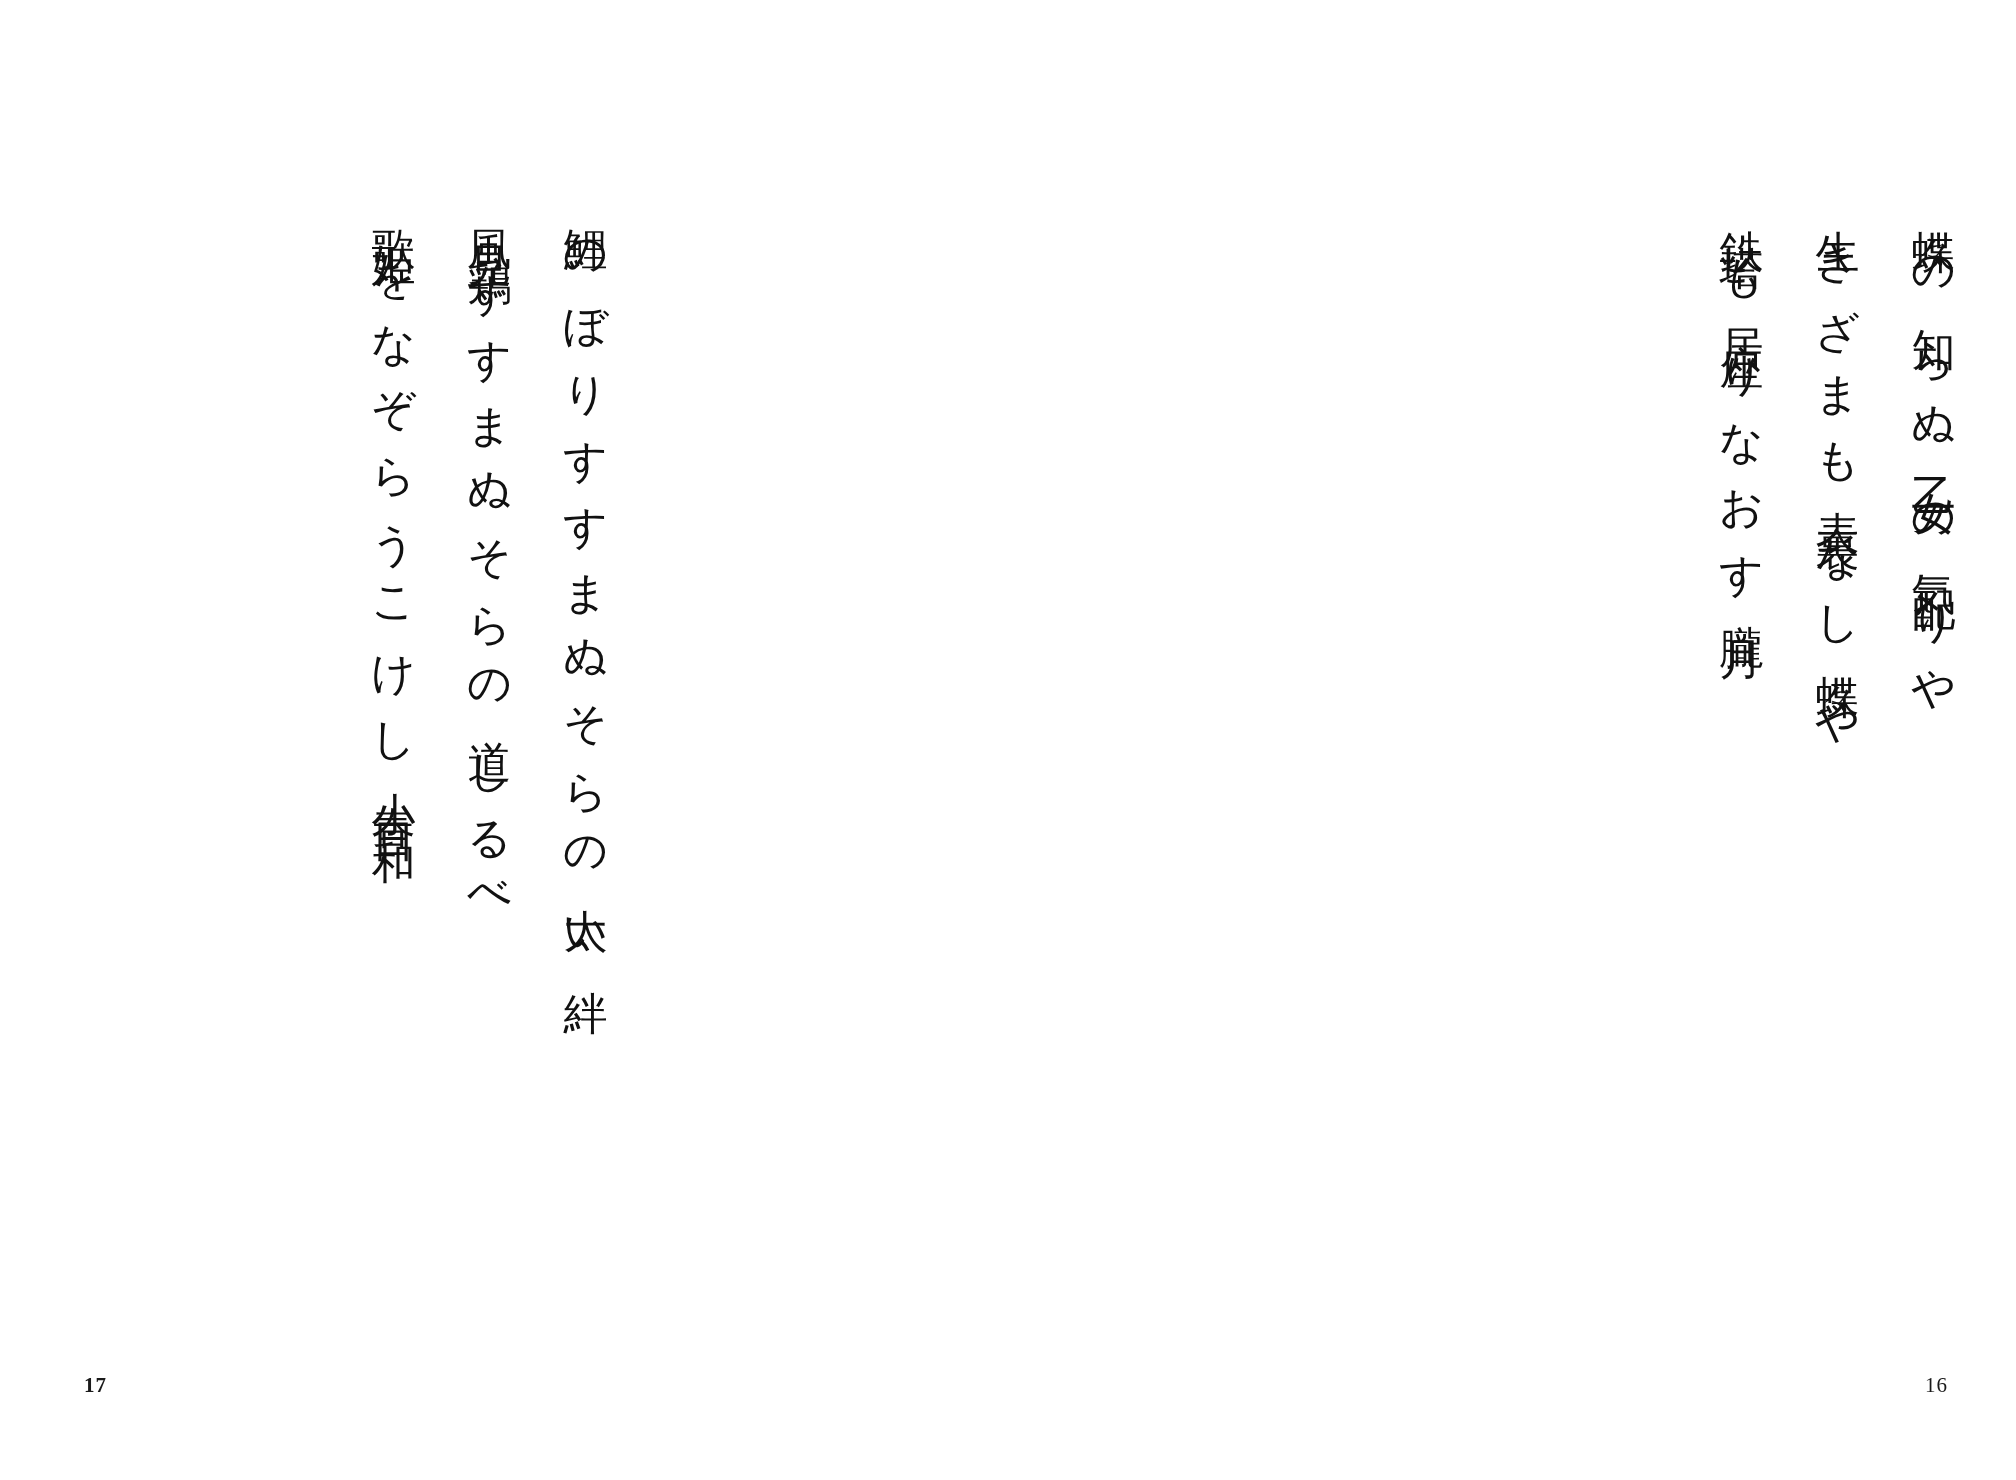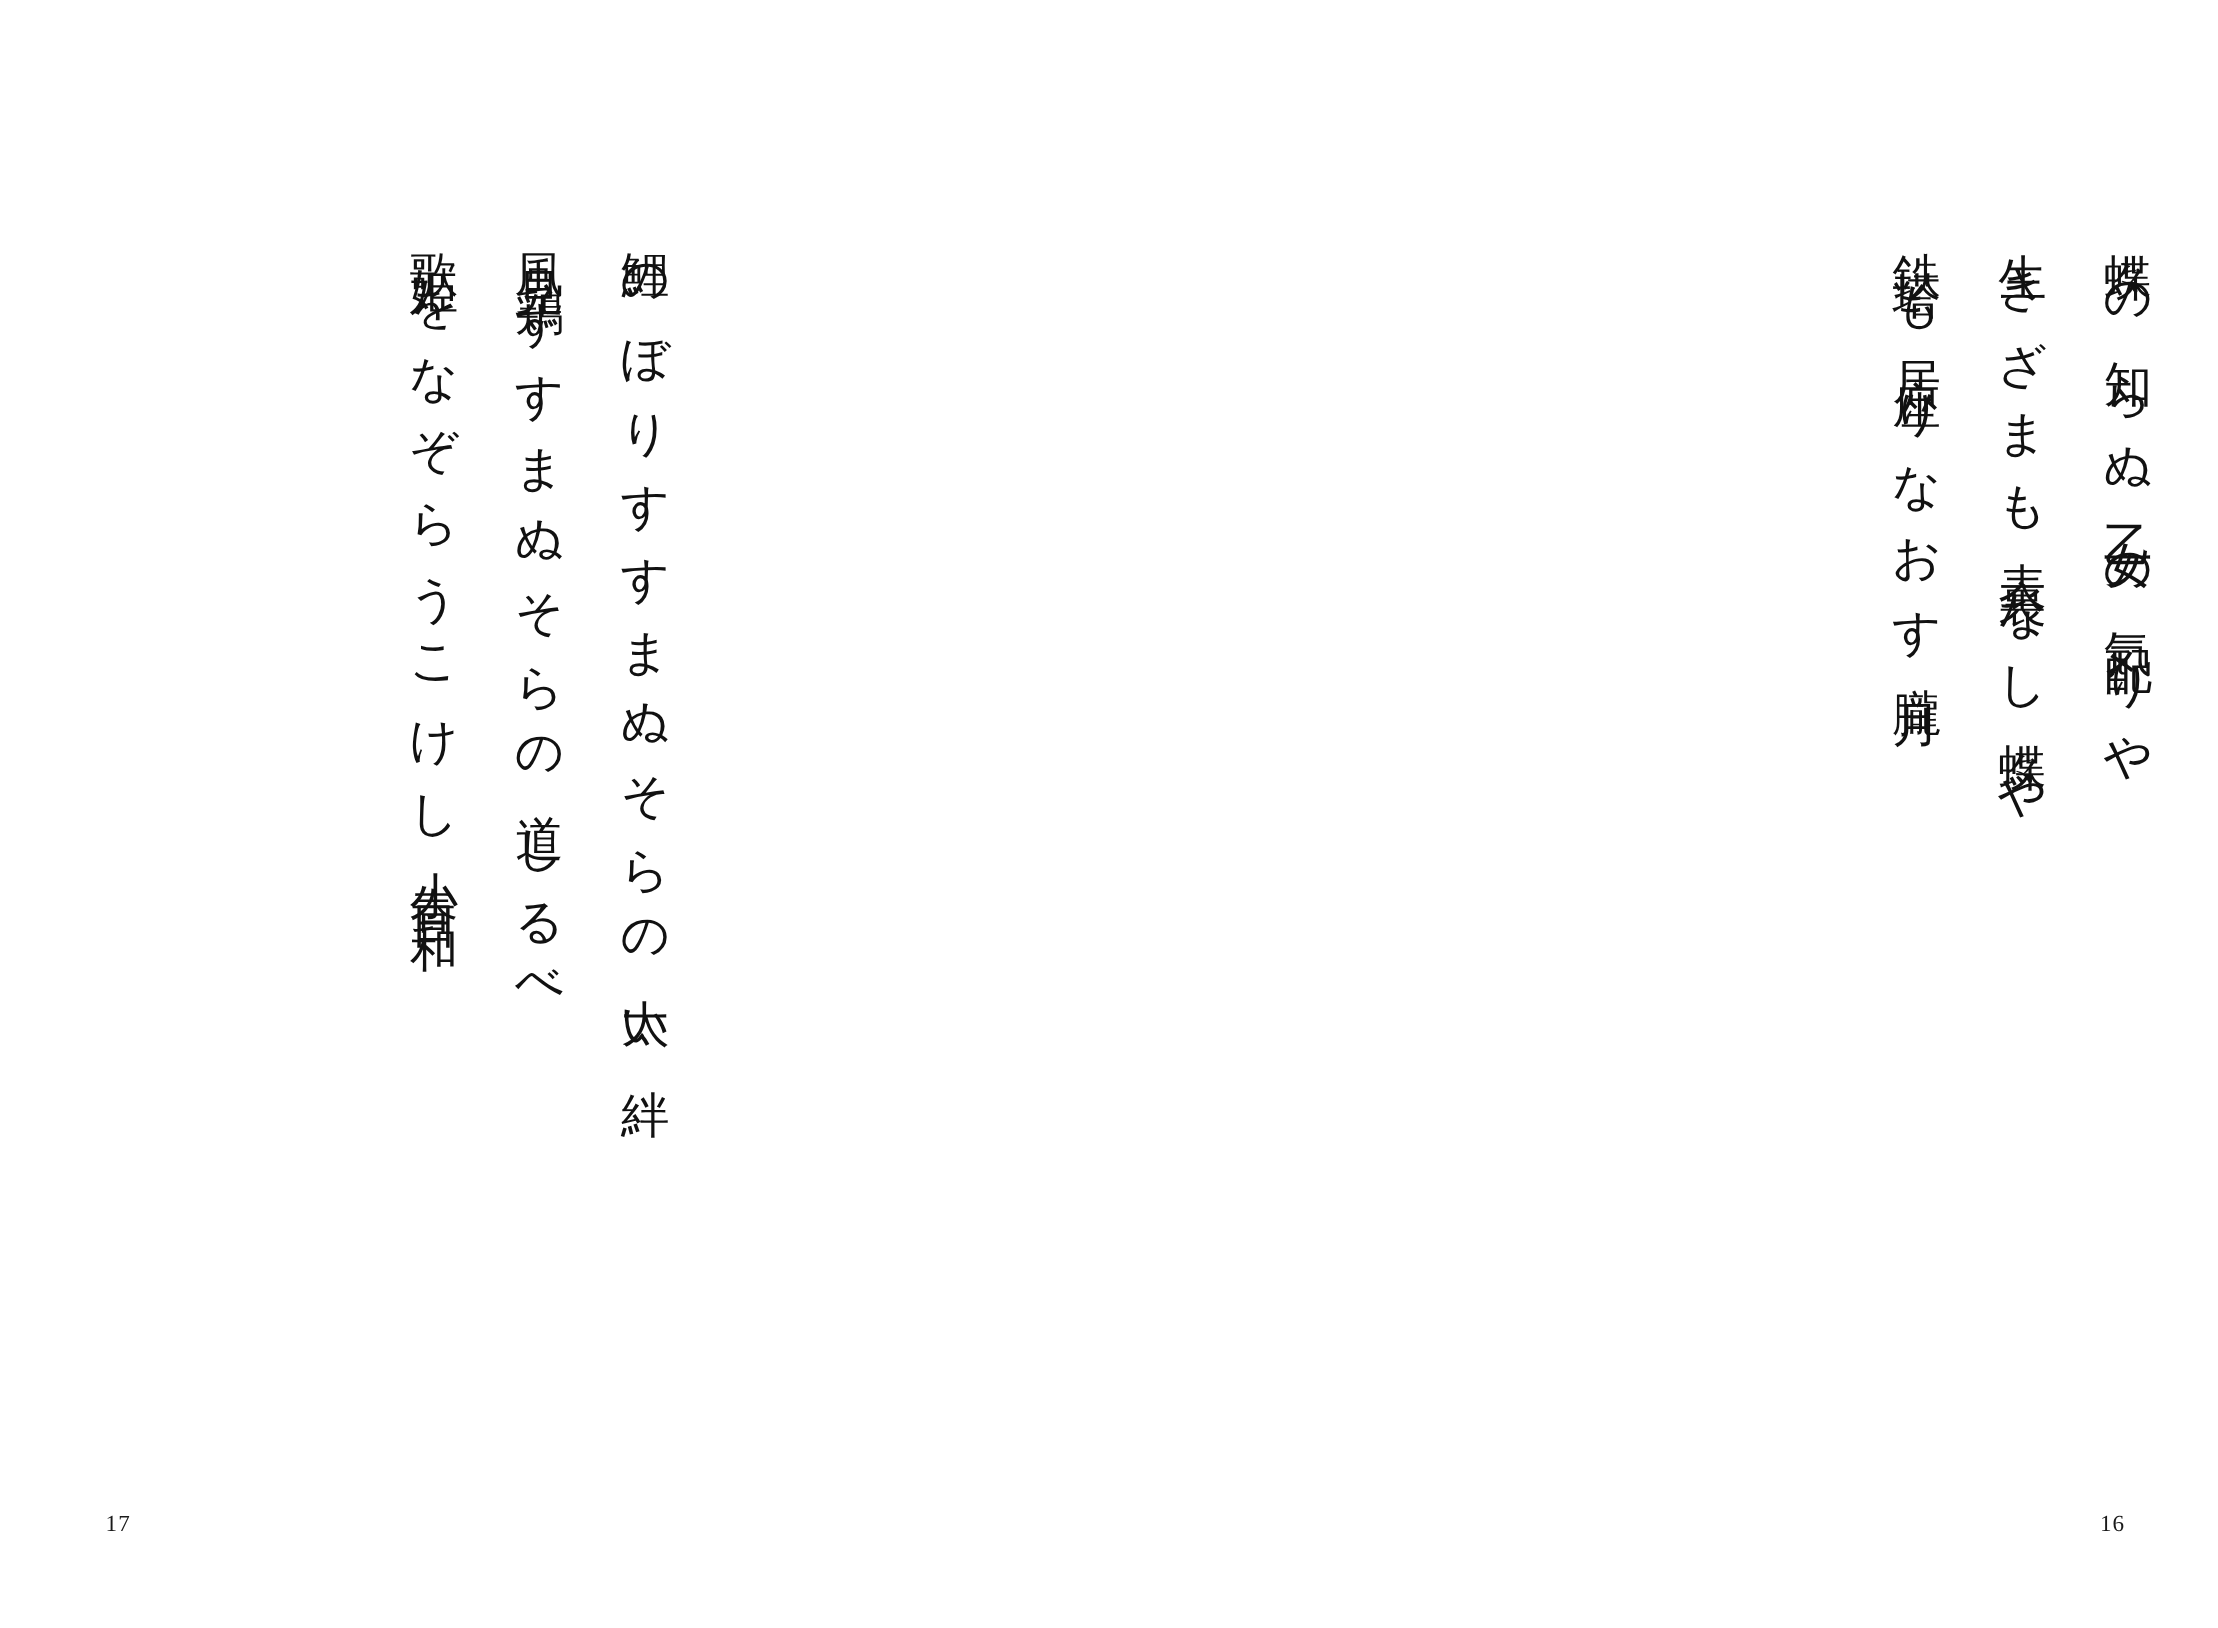--- a/index.html
+++ b/index.html
@@ -58,22 +58,22 @@
   }
 
   .folio {
     position: absolute;
     bottom: 82px;
     font-family: "Liberation Serif", "DejaVu Serif", serif;
     font-size: 21px;
     color: #1a1a1a;
     letter-spacing: 1px;
   }
-  .folio-right { right: 84px; }
-  .folio-left  { left: 96px; }
+  .folio-right { right: 68px; }
+  .folio-left  { left: 84px; font-weight: bold; }
 </style>
 </head>
 <body>
 
 <div class="spread">
 
   <div class="page page-right">
     <div class="poem-area poem-area-right" style="right:60px;">
       <div class="poem-col">蝶々の知らぬ乙女の気配りや</div>
       <div class="poem-col">生きざまも表裏なし蝶々や</div>

